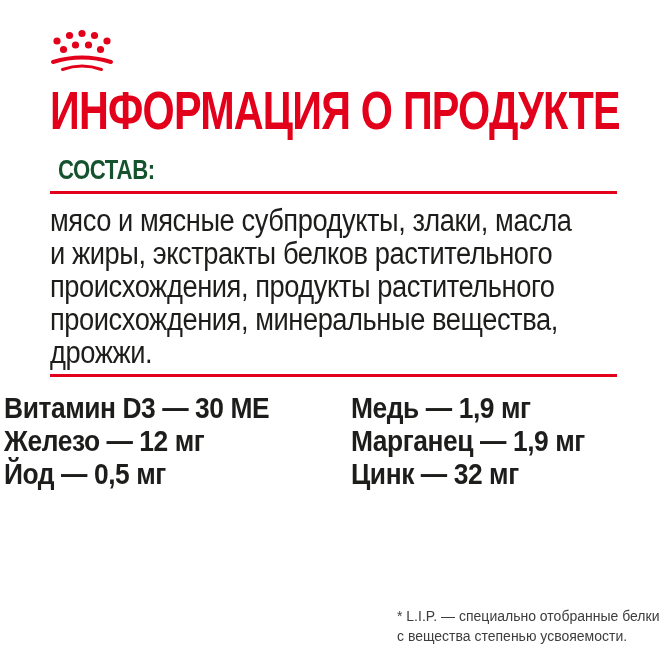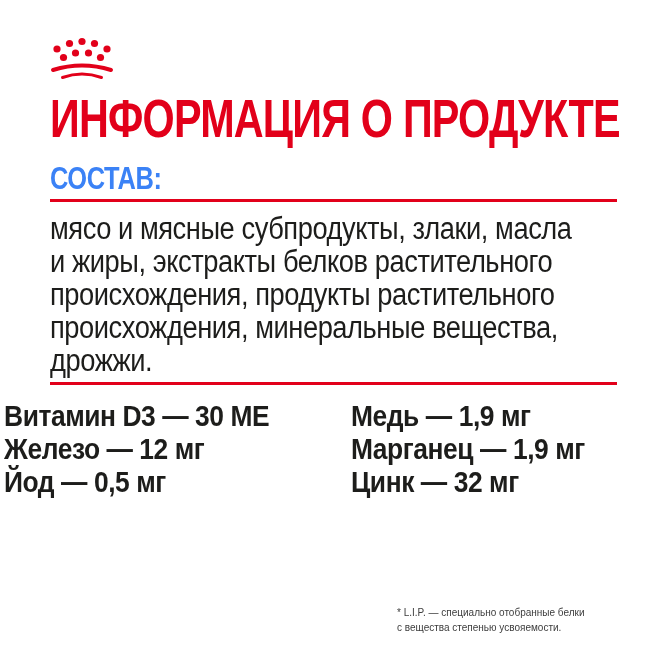--- a/index.html
+++ b/index.html
@@ -4,35 +4,35 @@
 <style>
   html,body{margin:0;padding:0;background:#ffffff;}
   .page{
     position:relative;
     width:667px;height:667px;
     background:#ffffff;
     overflow:hidden;
     font-family:"Liberation Sans", sans-serif;
     color:#1d1d1b;
   }
-  .content{padding:16px 50px;}
+  .content{padding:8px 50px;}
   .crown{padding-top:20px;}
   .crown svg{display:block;}
   .cond{display:inline-block;transform-origin:0 50%;white-space:nowrap;}
   h1.title{
     margin:8px 0 0 0;
     font-size:53px;line-height:1.0;
     font-weight:bold;color:#E2001A;
     letter-spacing:-1px;
   }
   h1.title .cond{transform:scaleX(0.78);}
   h2.section-heading{
-    margin:16px 0 0 0;
-    font-size:31px;line-height:35px;
-    font-weight:bold;color:#3b82f6;
+    margin:16px 0 0 8px;
+    font-size:27px;line-height:35px;
+    font-weight:bold;color:#14532d;
     letter-spacing:-0.5px;
   }
   h2.section-heading .cond{transform:scaleX(0.82);}
   .rule{height:3px;background:#E2001A;margin-top:3px;}
   .rule2{margin-top:5px;}
   .body-text{
     margin-top:10px;
     font-size:31px;line-height:33px;
     letter-spacing:-0.5px;
     transform:scaleX(0.88);transform-origin:0 0;
@@ -47,21 +47,21 @@
   .col{
     font-size:30px;line-height:33px;font-weight:bold;
     letter-spacing:-0.5px;
     transform:scaleX(0.88);transform-origin:0 0;
     white-space:nowrap;
   }
   .col-left{width:347px;flex:0 0 347px;}
   .footnote{
     position:absolute;
     left:397px;top:606px;
-    font-size:10px;line-height:1.45;
+    font-size:14px;line-height:1.45;
     color:#3d3d3d;
     white-space:nowrap;
   }
 </style>
 </head>
 <body>
 
 <div class="page">
   <div class="content">
 

